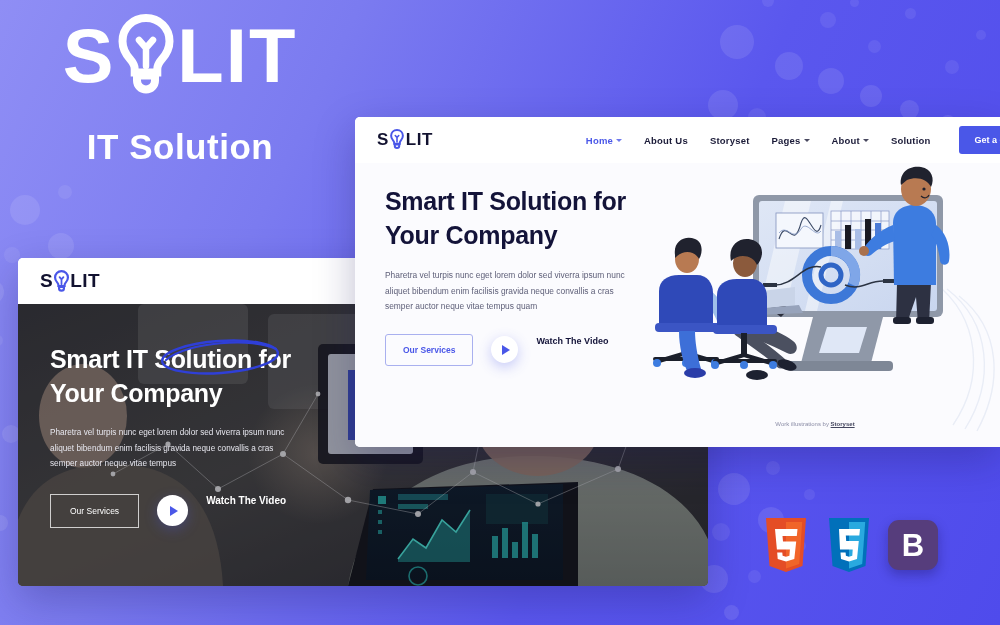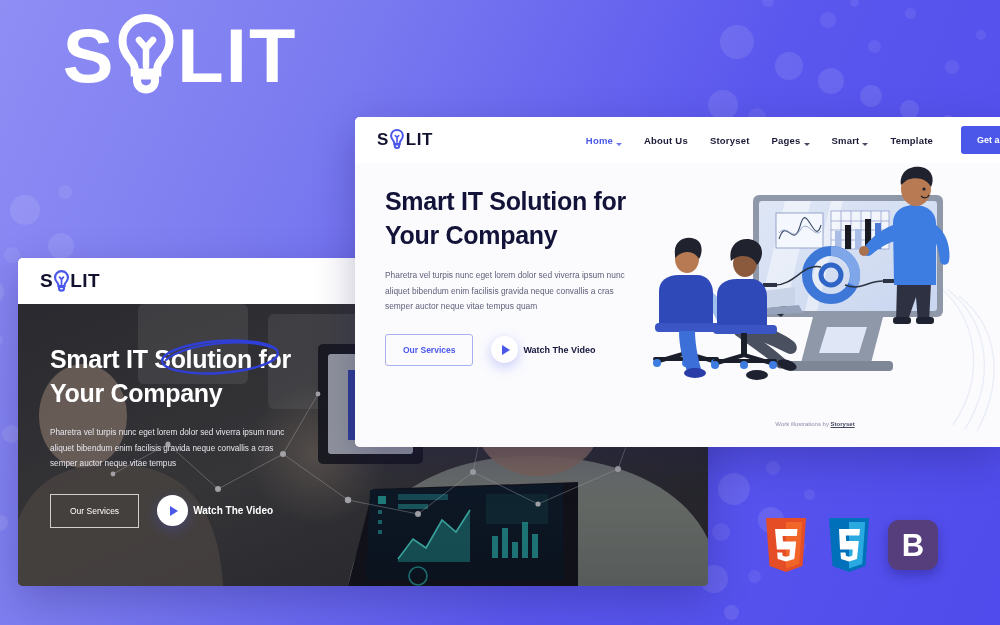--- a/index.html
+++ b/index.html
@@ -32,39 +32,39 @@
   #card-main { left:355px; top:117px; width:645px; height:330px; border-radius:5px 0 0 5px; }
   
   #card-back { left:18px; top:258px; width:690px; height:328px; border-radius:5px; }
 
   
   .navbar { display:flex; align-items:center; height:46px; padding:0 22px; background:#fff; }
   .logo-sm { display:flex; align-items:center; font-size:19px; font-weight:700; color:#121230; letter-spacing:.5px; }
   .bulb-sm { width:17px; height:23px; position:relative; display:inline-block; margin:0 0px; }
 
   .nav-links { display:flex; align-items:center; gap:22px; margin-left:auto; }
-  .nav-link { font-size:9.5px; font-weight:700; color:#1b1b38; white-space:nowrap; display:flex; align-items:flex-end; gap:3px; letter-spacing:.2px; }
+  .nav-link { font-size:9.5px; font-weight:700; color:#1b1b38; white-space:nowrap; display:flex; align-items:center; gap:3px; letter-spacing:.2px; }
   .nav-link.active { color:#4a57e8; }
   .chev { width:0;height:0;border-left:3px solid transparent;border-right:3px solid transparent;border-top:3.5px solid currentColor; opacity:.8; }
   .quote-btn {
     margin-left:28px; background:#4a57e8; color:#fff; font-size:9px; font-weight:700;
     padding:9px 16px; border-radius:3px; border:none; white-space:nowrap;
   }
 
   
   .hero-main { display:flex; height:284px; background:#fbfbfe; position:relative; }
   .hero-copy { width:275px; padding:22px 0 0 30px; }
   .hero-h1 { font-size:25px; font-weight:700; color:#131339; line-height:1.34; letter-spacing:-.3px; }
   .hero-p { margin-top:16px; font-size:8.4px; line-height:1.85; color:#5f6079; width:240px; }
   .hero-actions { margin-top:19px; display:flex; align-items:center; gap:18px; }
   .btn-outline {
     border:1px solid #a9b0ef; color:#4a57e8; font-size:8.5px; font-weight:700;
     padding:10px 17px; border-radius:3px; background:transparent; white-space:nowrap;
   }
-  .watch { display:flex; align-items:center; gap:5px; }
+  .watch { display:flex; gap:18px; }
   .play-circle {
     width:27px;height:27px;border-radius:50%;background:#fff;
     box-shadow:0 4px 13px rgba(74,87,232,0.30);
     display:flex;align-items:center;justify-content:center;
   }
   .play-tri { width:0;height:0;border-left:8px solid #4a57e8;border-top:5px solid transparent;border-bottom:5px solid transparent;margin-left:2px; }
   .watch-label { font-size:9px; font-weight:700; color:#131339; white-space:nowrap; }
 
   .hero-art { flex:1; position:relative; }
   .credit { position:absolute; bottom:20px; left:50%; transform:translateX(-50%); font-size:6px; color:#8b8da6; white-space:nowrap; }
@@ -150,21 +150,21 @@
     <span class="bulb-big">
       <svg viewBox="0 0 62 84" width="62" height="84" aria-hidden="true">
         <path d="M31 4C17.5 4 7.5 14.2 7.5 27.2c0 8.2 3.6 13.4 7.6 18 3 3.5 4.6 6 4.6 9.8v3.5h22.6V55c0-3.8 1.6-6.3 4.6-9.8 4-4.6 7.6-9.8 7.6-18C54.5 14.2 44.5 4 31 4z" fill="none" stroke="#ffffff" stroke-width="8"></path>
         <path d="M22 61.5h18v5c0 5-4 9-9 9s-9-4-9-9v-5z" fill="none" stroke="#ffffff" stroke-width="8"></path>
         <path d="M31 52V34M31 34l-7-8M31 34l7-8" fill="none" stroke="#ffffff" stroke-width="6.5" stroke-linecap="round"></path>
       </svg>
     </span>
     <span class="lt">LIT</span>
   </div>
   <h1 class="promo-title">
-    <br>
+    <span>IT Solution</span><br>
   </h1>
 </section>
 
 <div class="card" id="card-back">
   <nav class="navbar">
     <div class="logo-sm">
       <span>S</span>
       <span class="bulb-sm">
         <svg viewBox="0 0 62 84" width="17" height="23" aria-hidden="true">
           <path d="M31 4C17.5 4 7.5 14.2 7.5 27.2c0 8.2 3.6 13.4 7.6 18 3 3.5 4.6 6 4.6 9.8v3.5h22.6V55c0-3.8 1.6-6.3 4.6-9.8 4-4.6 7.6-9.8 7.6-18C54.5 14.2 44.5 4 31 4z" fill="none" stroke="#4a57e8" stroke-width="8"></path>
@@ -316,24 +316,24 @@
         <span>Home</span>
         <i class="chev"></i>
       </a>
       <a class="nav-link">About Us</a>
       <a class="nav-link">Storyset</a>
       <a class="nav-link">
         <span>Pages</span>
         <i class="chev"></i>
       </a>
       <a class="nav-link">
-        <span>Smart</span>
+        <span>About</span>
         <i class="chev"></i>
       </a>
-      <a class="nav-link">Template</a>
+      <a class="nav-link">Solution</a>
     </div>
     <button class="quote-btn">Get a Quote</button>
   </nav>
 
   <div class="hero-main">
     <div class="hero-copy">
       <h2 class="hero-h1">
         <span>Smart IT Solution for</span><br>
         <span>Your Company</span>
       </h2>

